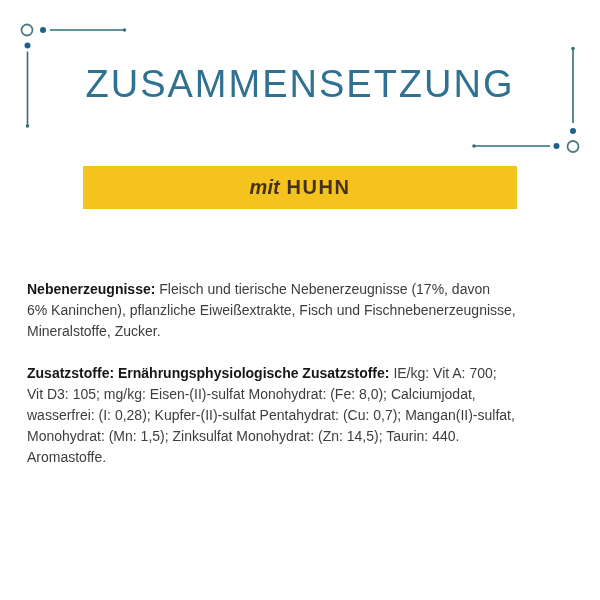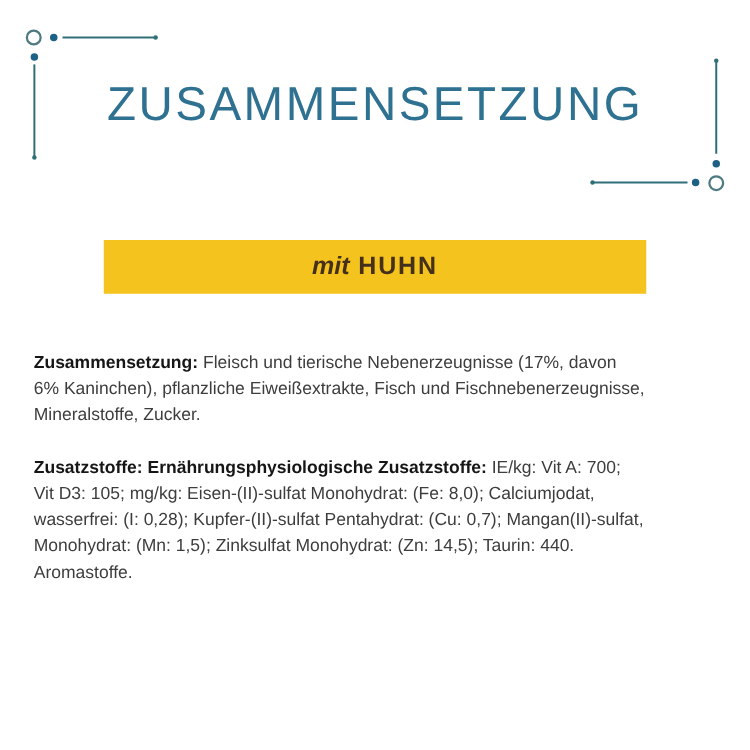--- a/index.html
+++ b/index.html
@@ -27,21 +27,21 @@
     width: 600px;
     text-align: center;
     font-size: 38px;
     font-weight: 400;
     letter-spacing: 2px;
     color: var(--title-color, #2e7191);
     white-space: nowrap;
   }
   .banner {
     position: absolute;
-    left: 83px; top: 192px;
+    left: 83px; top: 166px;
     width: 434px; height: 43px;
     background: var(--banner-bg, #f5c31e);
     display: flex;
     align-items: center;
     justify-content: center;
     gap: 7px;
   }
   .banner .prefix {
     font-style: italic;
     font-weight: 600;
@@ -102,21 +102,21 @@
 
   <div class="title">ZUSAMMENSETZUNG</div>
 
   <div class="banner">
     <span class="prefix">mit</span>
     <span class="variant">HUHN</span>
   </div>
 
   <div class="body-text">
     <p>
-      <strong>Zusammensetzung:</strong>
+      <strong>Nebenerzeugnisse:</strong>
       <span class="lines">Fleisch und tierische Nebenerzeugnisse (17%, davon
 6% Kaninchen), pflanzliche Eiweißextrakte, Fisch und Fischnebenerzeugnisse,
 Mineralstoffe, Zucker.</span>
     </p>
     <p>
       <strong>Zusatzstoffe: Ernährungsphysiologische Zusatzstoffe:</strong>
       <span class="lines">IE/kg: Vit A: 700;
 Vit D3: 105; mg/kg: Eisen-(II)-sulfat Monohydrat: (Fe: 8,0); Calciumjodat,
 wasserfrei: (I: 0,28); Kupfer-(II)-sulfat Pentahydrat: (Cu: 0,7); Mangan(II)-sulfat,
 Monohydrat: (Mn: 1,5); Zinksulfat Monohydrat: (Zn: 14,5); Taurin: 440.

